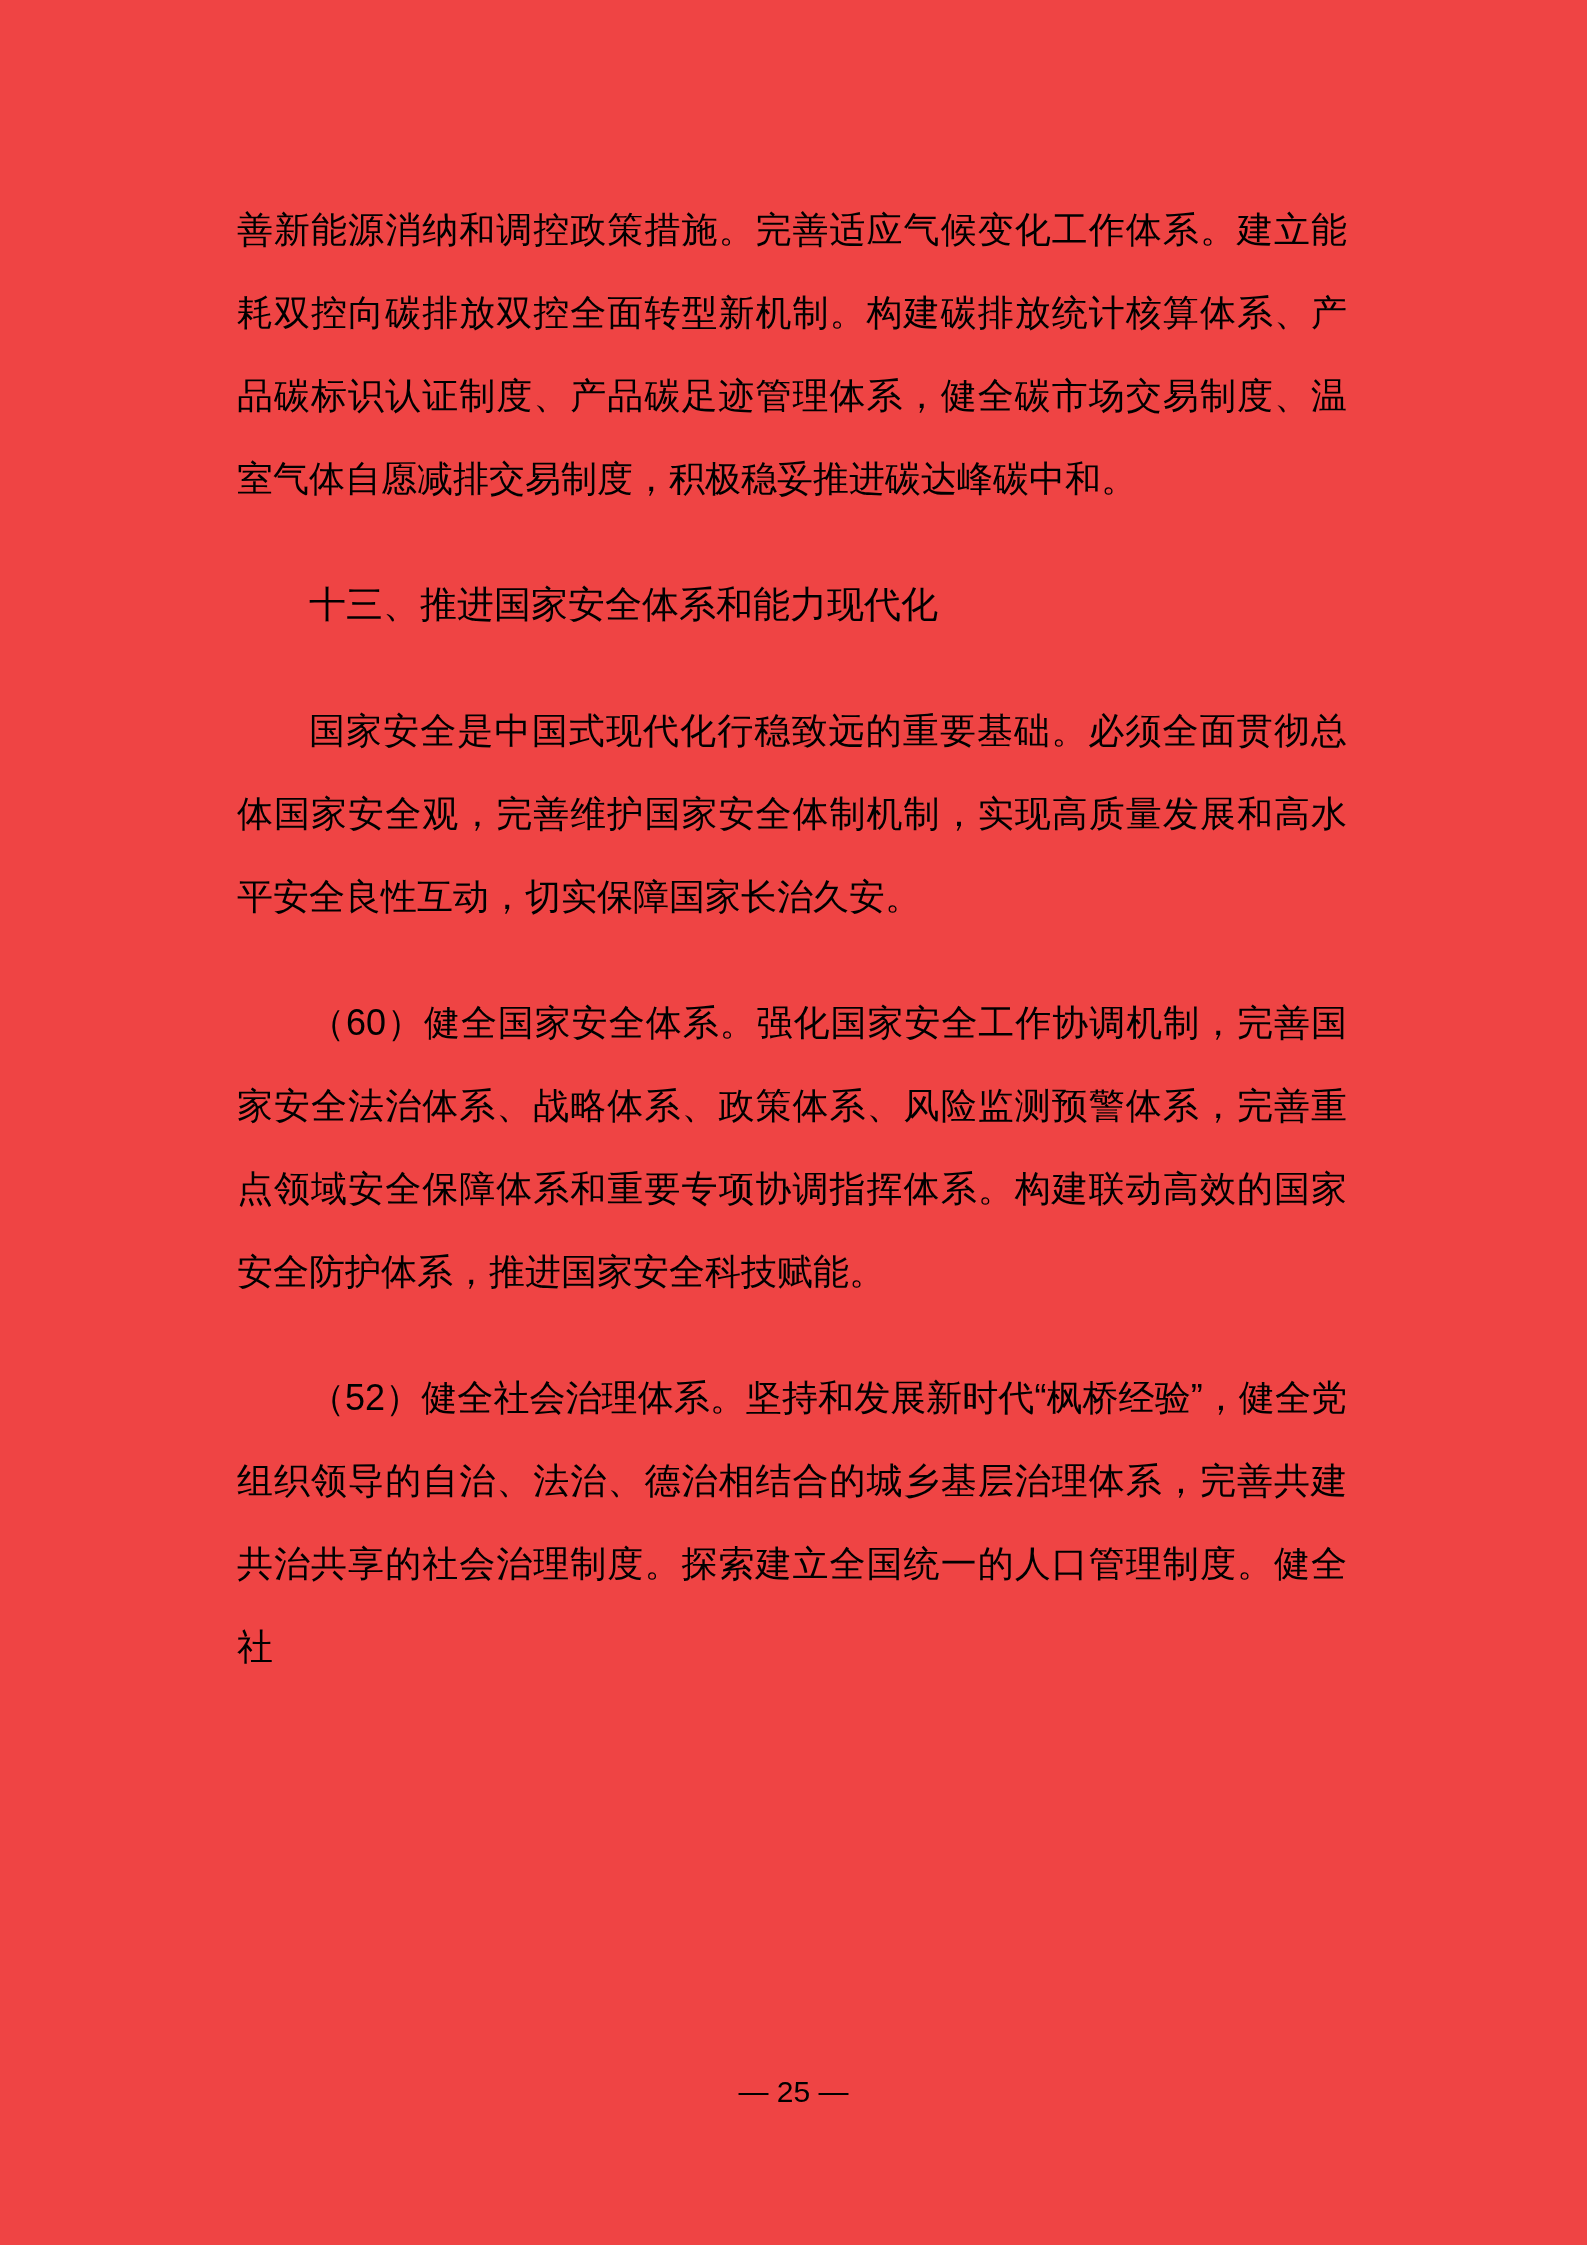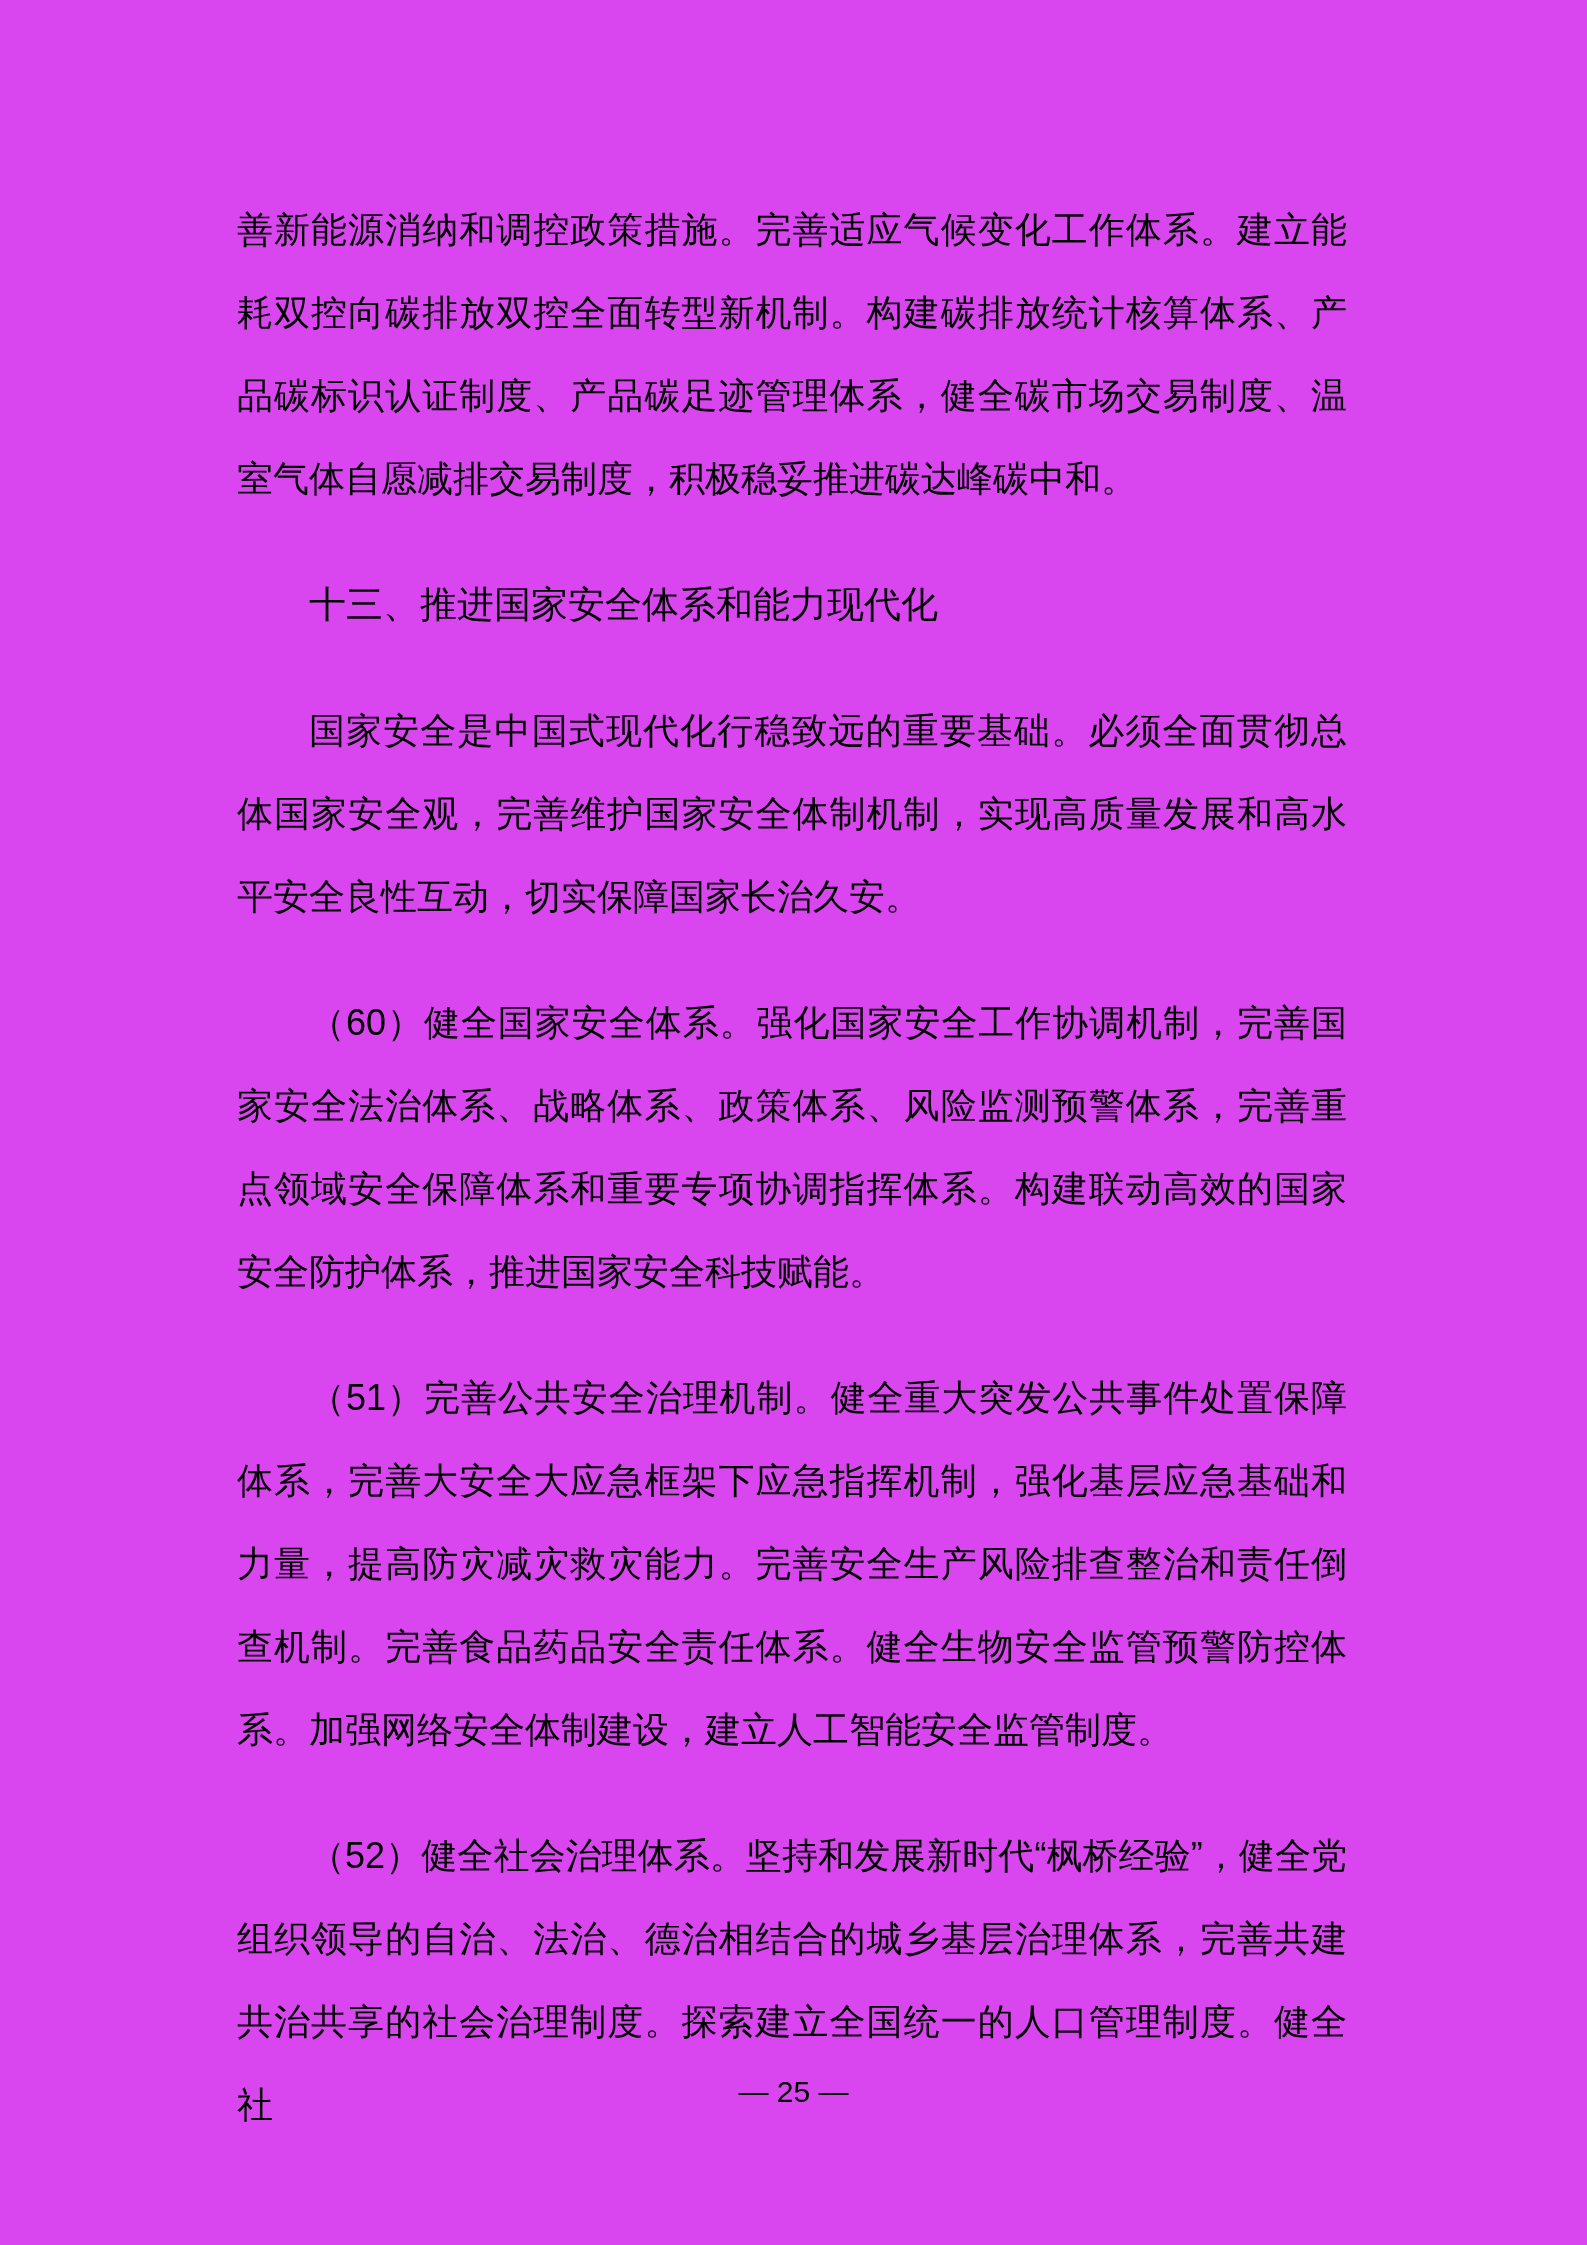--- a/index.html
+++ b/index.html
@@ -5,21 +5,21 @@
   html, body {
     margin: 0;
     padding: 0;
     background: #e8e8e8;
   }
   .page {
     position: relative;
     width: 1587px;
     height: 2245px;
     margin: 0 auto;
-    background: #d946ef;
+    background: #ef4444;
     overflow: hidden;
     font-family: "Liberation Sans", sans-serif;
     color: #000000;
   }
   .content {
     position: absolute;
     left: 237px;
     top: 188px;
     width: 1110px;
   }
@@ -57,17 +57,16 @@
 </style>
 </head>
 <body>
 
 <div class="page">
   <div class="content">
     <p class="body-text continuation">善新能源消纳和调控政策措施。完善适应气候变化工作体系。建立能耗双控向碳排放双控全面转型新机制。构建碳排放统计核算体系、产品碳标识认证制度、产品碳足迹管理体系，健全碳市场交易制度、温室气体自愿减排交易制度，积极稳妥推进碳达峰碳中和。</p>
     <h2 class="section-heading">十三、推进国家安全体系和能力现代化</h2>
     <p class="body-text">国家安全是中国式现代化行稳致远的重要基础。必须全面贯彻总体国家安全观，完善维护国家安全体制机制，实现高质量发展和高水平安全良性互动，切实保障国家长治久安。</p>
     <p class="body-text">（60）健全国家安全体系。强化国家安全工作协调机制，完善国家安全法治体系、战略体系、政策体系、风险监测预警体系，完善重点领域安全保障体系和重要专项协调指挥体系。构建联动高效的国家安全防护体系，推进国家安全科技赋能。</p>
-    <p class="body-text">（51）完善公共安全治理机制。健全重大突发公共事件处置保障体系，完善大安全大应急框架下应急指挥机制，强化基层应急基础和力量，提高防灾减灾救灾能力。完善安全生产风险排查整治和责任倒查机制。完善食品药品安全责任体系。健全生物安全监管预警防控体系。加强网络安全体制建设，建立人工智能安全监管制度。</p>
     <p class="body-text">（52）健全社会治理体系。坚持和发展新时代“枫桥经验”，健全党组织领导的自治、法治、德治相结合的城乡基层治理体系，完善共建共治共享的社会治理制度。探索建立全国统一的人口管理制度。健全社</p>
   </div>
   <div class="page-number">— 25 —</div>
 </div>
 
 </body></html>

